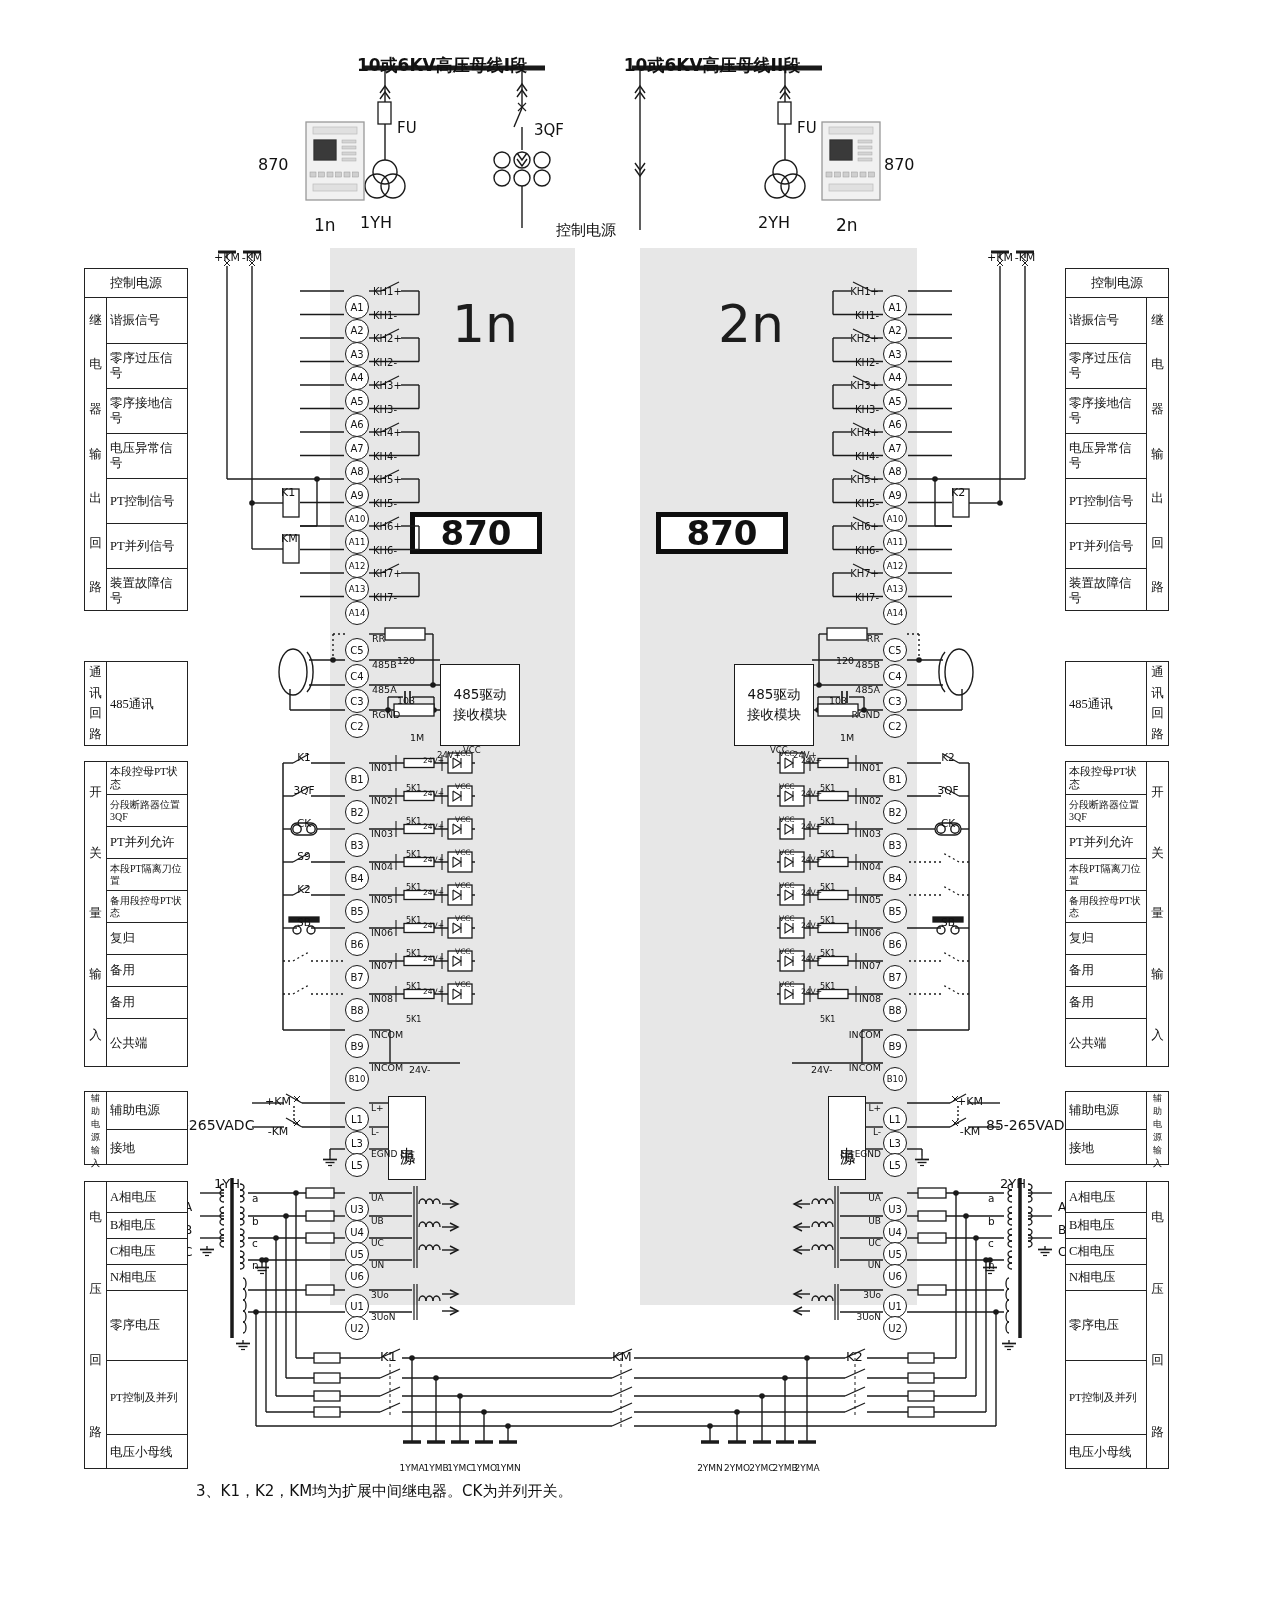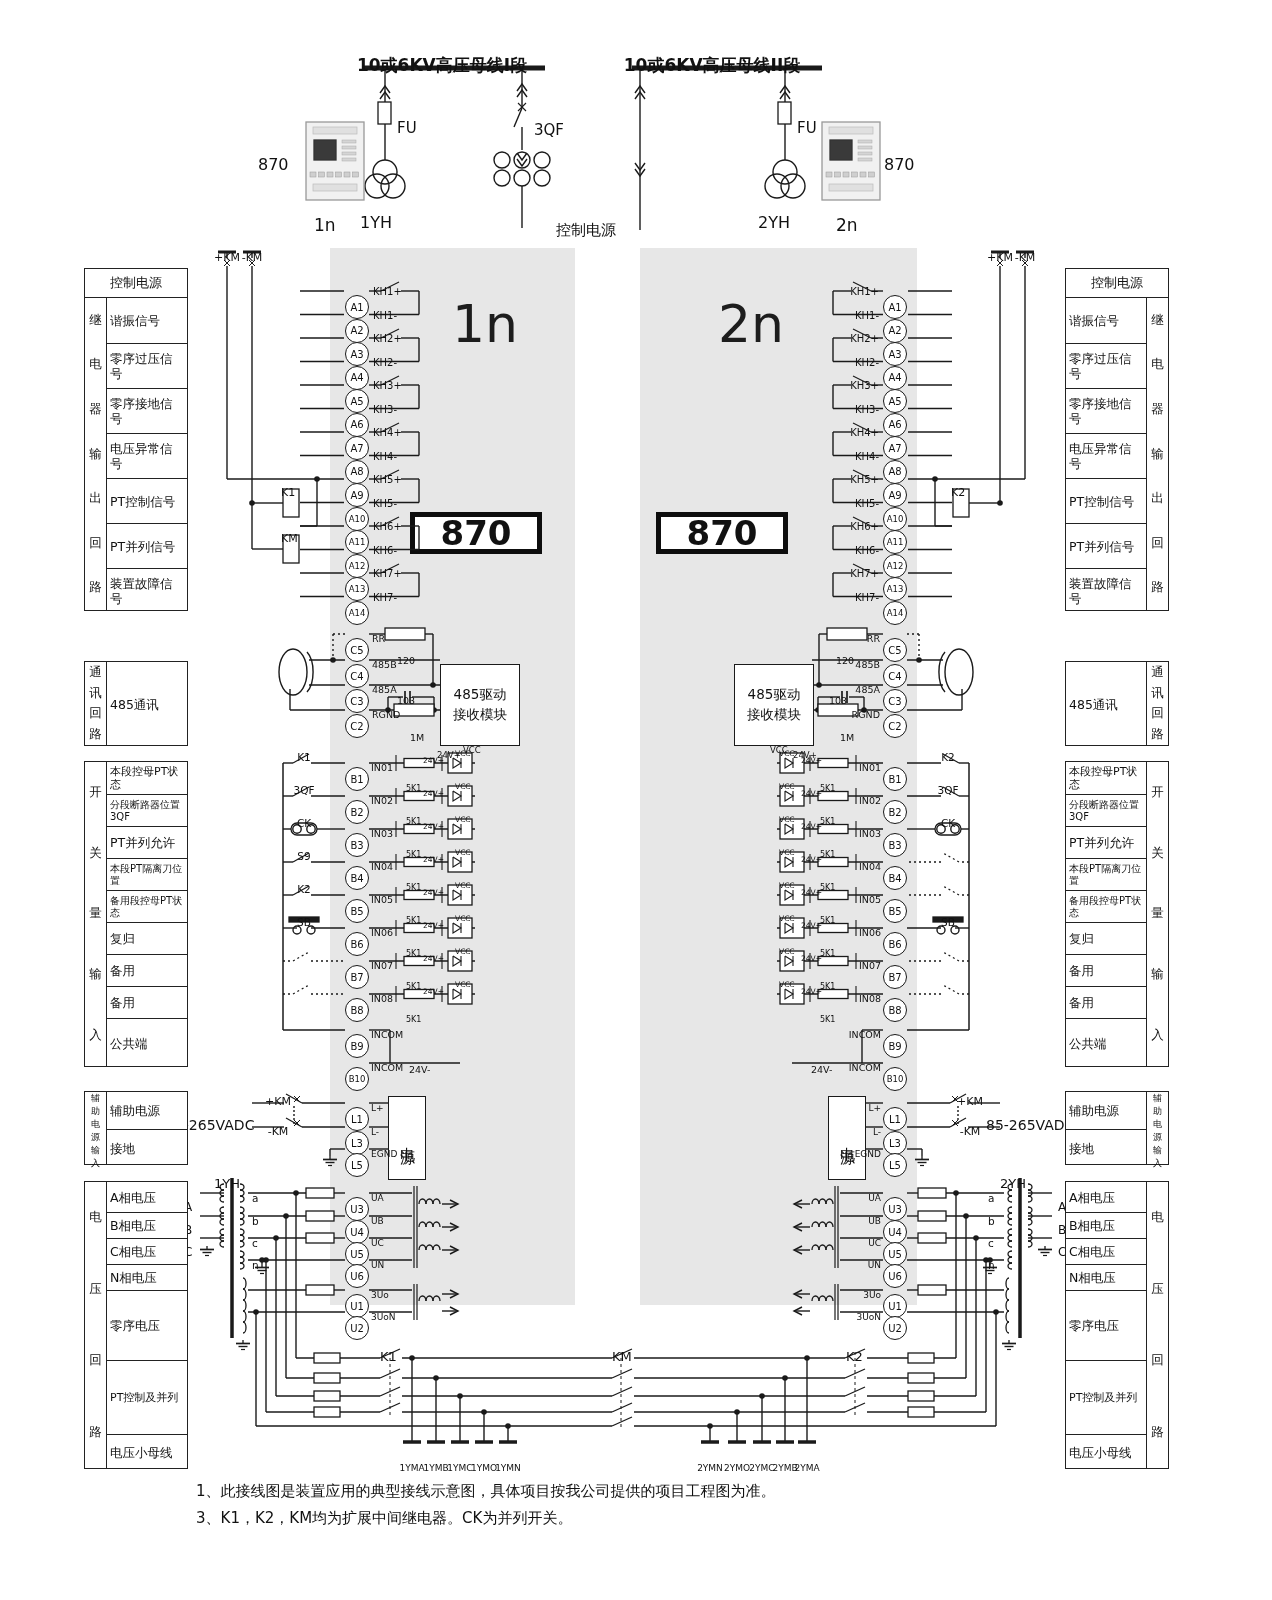--- a/index.html
+++ b/index.html
@@ -16,21 +16,21 @@
         font-size:10px;display:flex;align-items:center;justify-content:center;box-sizing:border-box;}
   .modbox{position:absolute;border:1.6px solid #1a1a1a;background:#fff;display:flex;align-items:center;
           justify-content:center;text-align:center;font-size:13.5px;white-space:pre-line;line-height:1.45;}
   .pbox{position:absolute;border:1.6px solid #1a1a1a;background:#fff;display:flex;align-items:center;
         justify-content:center;writing-mode:vertical-rl;text-orientation:upright;font-size:15px;letter-spacing:3px;}
   .table{position:absolute;border:1.6px solid #222;box-sizing:border-box;background:#fff;display:flex;flex-direction:column;}
   .thead{border-bottom:1.6px solid #222;display:flex;align-items:center;justify-content:center;font-size:13px;flex:none;}
   .tbody{display:flex;flex:1;min-height:0;}
   .vstrip{display:flex;flex-direction:column;box-sizing:border-box;flex:none;width:22px;}
   .vstrip span{flex:1;display:flex;align-items:center;justify-content:center;}
-  .rows{flex:1;display:flex;flex-direction:column;min-width:0;}
+  .rows{flex:1;display:flex;flex-direction:column;min-width:0;font-family:Liberation Serif, serif;}
   .trow{display:flex;align-items:center;padding:0 3px;box-sizing:border-box;border-top:1.4px solid #222;
         overflow:hidden;word-break:break-all;line-height:1.2;}
   .trow.first{border-top:none;}
   .notes{position:absolute;left:196px;top:1462px;width:900px;font-size:15px;}
   .notes .nt{margin-bottom:8px;}
   .notes .ni{line-height:27px;}
 </style>
 </head>
 <body>
 
@@ -1263,17 +1263,16 @@
               <span>电</span>
               <span>压</span>
               <span>回</span>
               <span>路</span>
             </div>
           </div>
         </div>
       </div>
 
     <div class="notes">
-      <div class="ni">1、此接线图是装置应用的典型接线示意图，具体项目按我公司提供的项目工程图为准。</div>
       <div class="ni">3、K1，K2，KM均为扩展中间继电器。CK为并列开关。</div>
     </div>
   </div>
 </div>
 
 </body></html>

